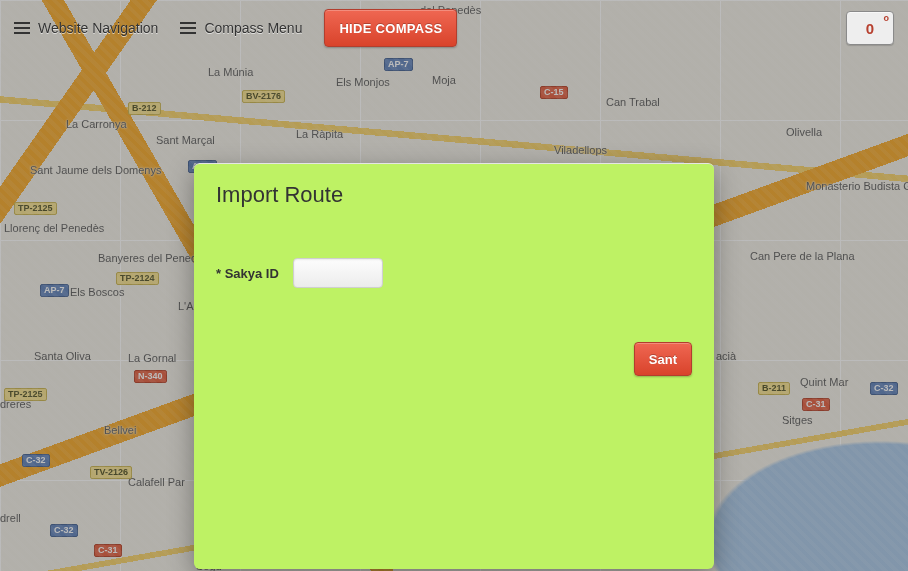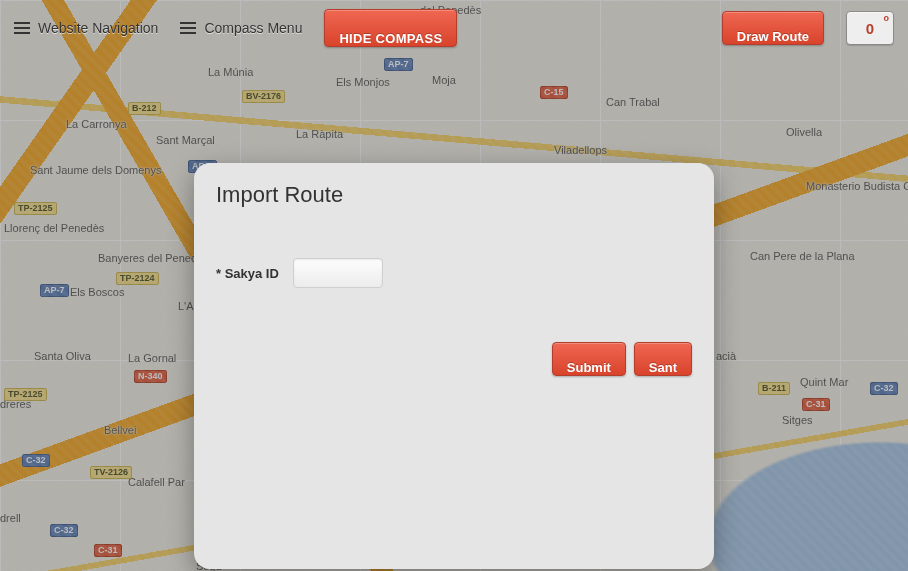--- a/index.html
+++ b/index.html
@@ -72,21 +72,21 @@
   }
   .hamburger span, .hamburger::before, .hamburger::after {
     content: ""; position: absolute; left: 0; right: 0; height: 2px;
     background: #333;
   }
   .hamburger::before { top: 0; }
   .hamburger span   { top: 5px; }
   .hamburger::after  { top: 10px; }
 
   .btn {
-    display: inline-flex; align-items: flex-end; justify-content: center;
+    display: inline-flex; align-items: center; justify-content: center;
     font-size: 13px; font-weight: bold; color: #fff;
     padding: 0 14px; height: 34px;
     border-radius: 4px; border: 1px solid #b23e2e;
     background: linear-gradient(#ef6752, #d9432b);
     text-shadow: 0 -1px 0 rgba(0,0,0,0.25);
     box-shadow: 0 1px 2px rgba(0,0,0,0.25), inset 0 1px 0 rgba(255,255,255,0.25);
     cursor: pointer;
   }
   .btn.uppercase { text-transform: uppercase; letter-spacing: .3px; }
 
@@ -111,22 +111,22 @@
     position: absolute; inset: 0;
     background-image:
       linear-gradient(rgba(60,60,60,0.35), rgba(60,60,60,0.35)),
       repeating-linear-gradient(45deg, rgba(255,255,255,0.07) 0 4px, rgba(0,0,0,0) 4px 8px);
     pointer-events: none;
   }
   .modal {
     position: absolute;
     left: 194px; top: 163px;
     width: 520px; height: 406px;
-    background: #e5e5e5;
-    border-radius: 16px;
+    background: #bef264;
+    border-radius: 6px;
     border-top: 1px solid #e5e5e5;
     box-shadow: 0 8px 26px rgba(0,0,0,.35);
     padding: 18px 22px 22px 22px;
   }
   .modal h2 {
     font-size: 22px; font-weight: 400; color: #333;
   }
   .form-row {
     margin-top: 50px;
     display: flex; align-items: center; gap: 14px;
@@ -217,39 +217,33 @@
       </span>
     <span>Compass Menu</span>
   </button>
 
   <button class="btn uppercase" style="height:38px;">
     <span>HIDE COMPASS</span>
   </button>
 
   <div class="spacer"></div>
 
-  <button class="btn">
-    <span>Draw Route</span>
-  </button>
 
   <div class="compass-box">
     <span>0</span>
     <span class="deg">o</span>
   </div>
 </div>
 
 <div class="modal">
   <h2>Import Route</h2>
 
   <div class="form-row">
     <label>* Sakya ID</label>
     <input class="text-input" type="text" value="" style="">
   </div>
 
   <div class="modal-actions">
     <button class="btn">
-      <span>Submit</span>
-    </button>
-    <button class="btn">
       <span>Sant</span>
     </button>
   </div>
 </div>
 
 </body></html>

